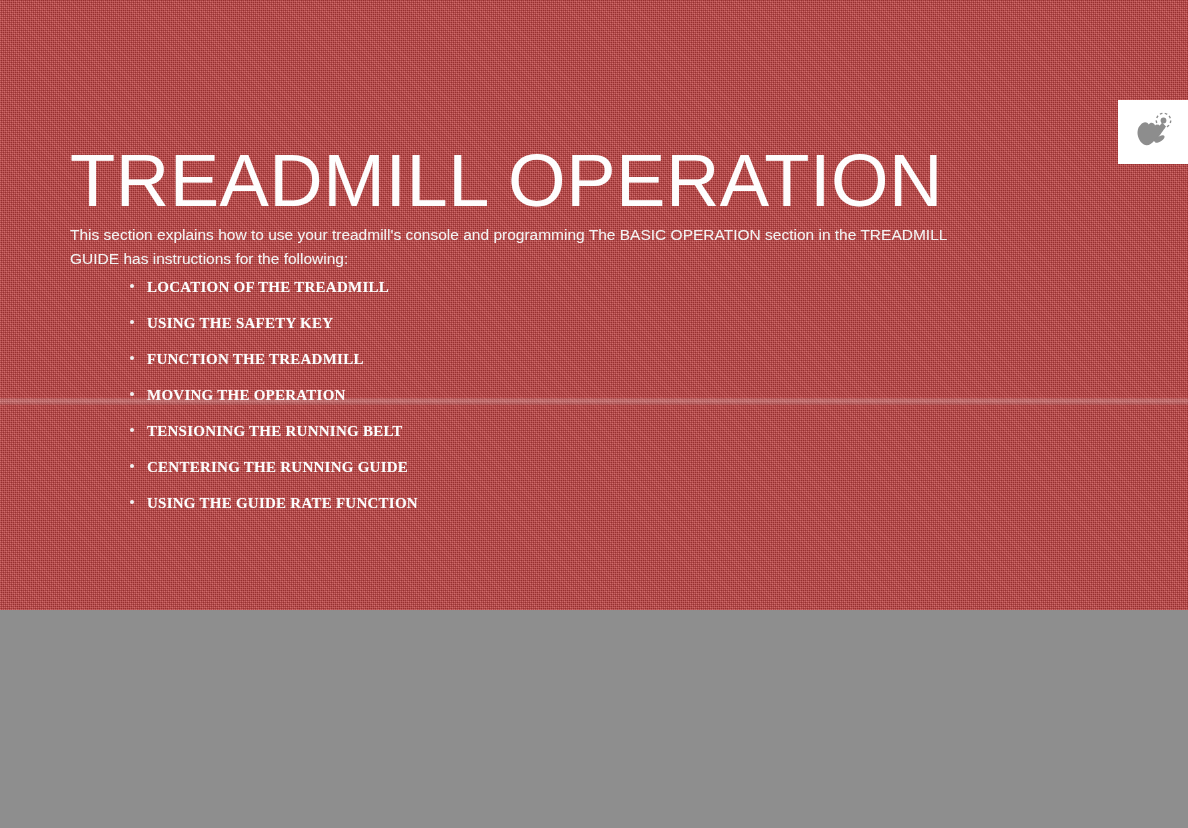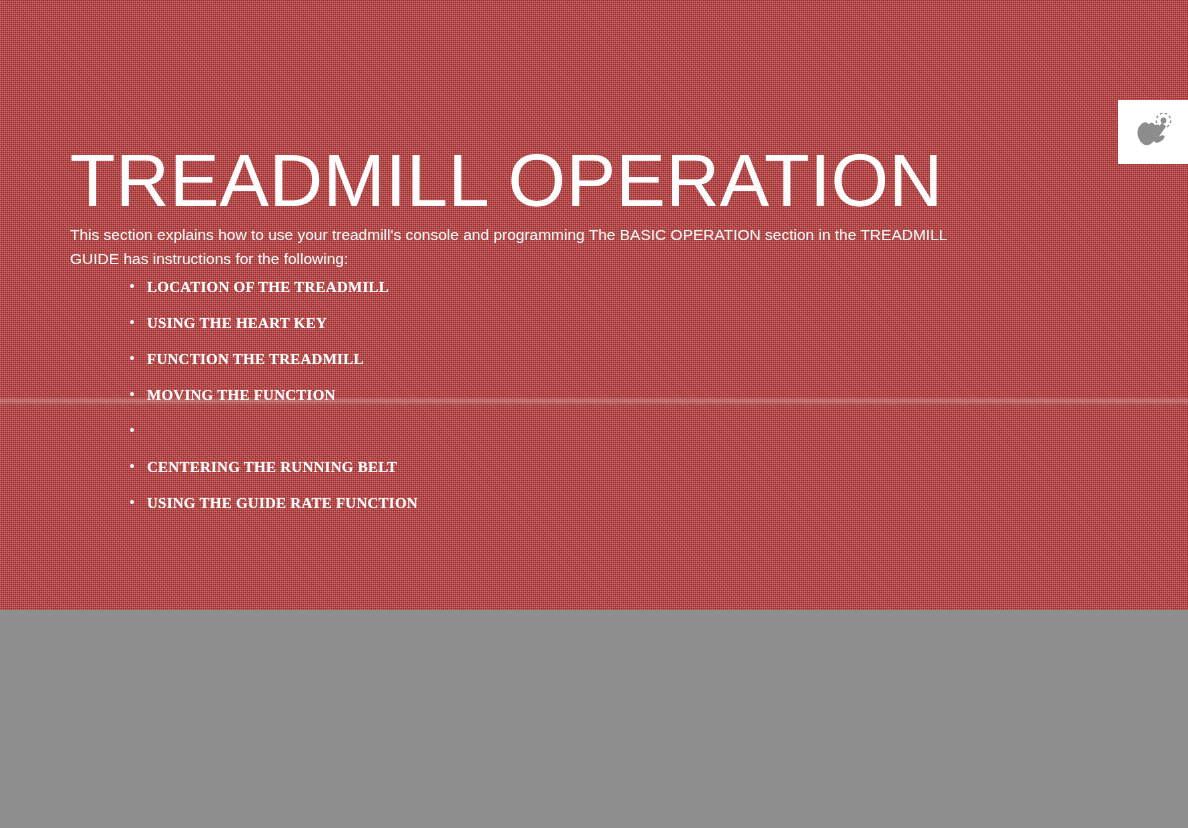--- a/index.html
+++ b/index.html
@@ -154,36 +154,37 @@
 
   <p class="layer" id="intro">This section explains how to use your treadmill's console and programming  The BASIC OPERATION section in the TREADMILL GUIDE has instructions for the following:</p>
 
   <ul class="layer" id="bullet-list">
     <li>
       <span class="bullet-dot"></span>
       <span>LOCATION OF THE TREADMILL</span>
     </li>
     <li>
       <span class="bullet-dot"></span>
-      <span>USING THE HEART KEY</span>
+      <span>USING THE SAFETY KEY</span>
     </li>
     <li>
       <span class="bullet-dot"></span>
       <span>FUNCTION THE TREADMILL</span>
     </li>
     <li>
       <span class="bullet-dot"></span>
-      <span>MOVING THE FUNCTION</span>
-    </li>
-    <li>
-      <span class="bullet-dot"></span>
-    </li>
-    <li>
-      <span class="bullet-dot"></span>
-      <span>CENTERING THE RUNNING BELT</span>
+      <span>MOVING THE OPERATION</span>
+    </li>
+    <li>
+      <span class="bullet-dot"></span>
+      <span>TENSIONING THE RUNNING BELT</span>
+    </li>
+    <li>
+      <span class="bullet-dot"></span>
+      <span>CENTERING THE RUNNING GUIDE</span>
     </li>
     <li>
       <span class="bullet-dot"></span>
       <span>USING THE GUIDE RATE FUNCTION</span>
     </li>
   </ul>
 
   <div class="layer" id="section-icon-tab">
     <svg width="46" height="46" viewBox="0 0 46 46">
 

